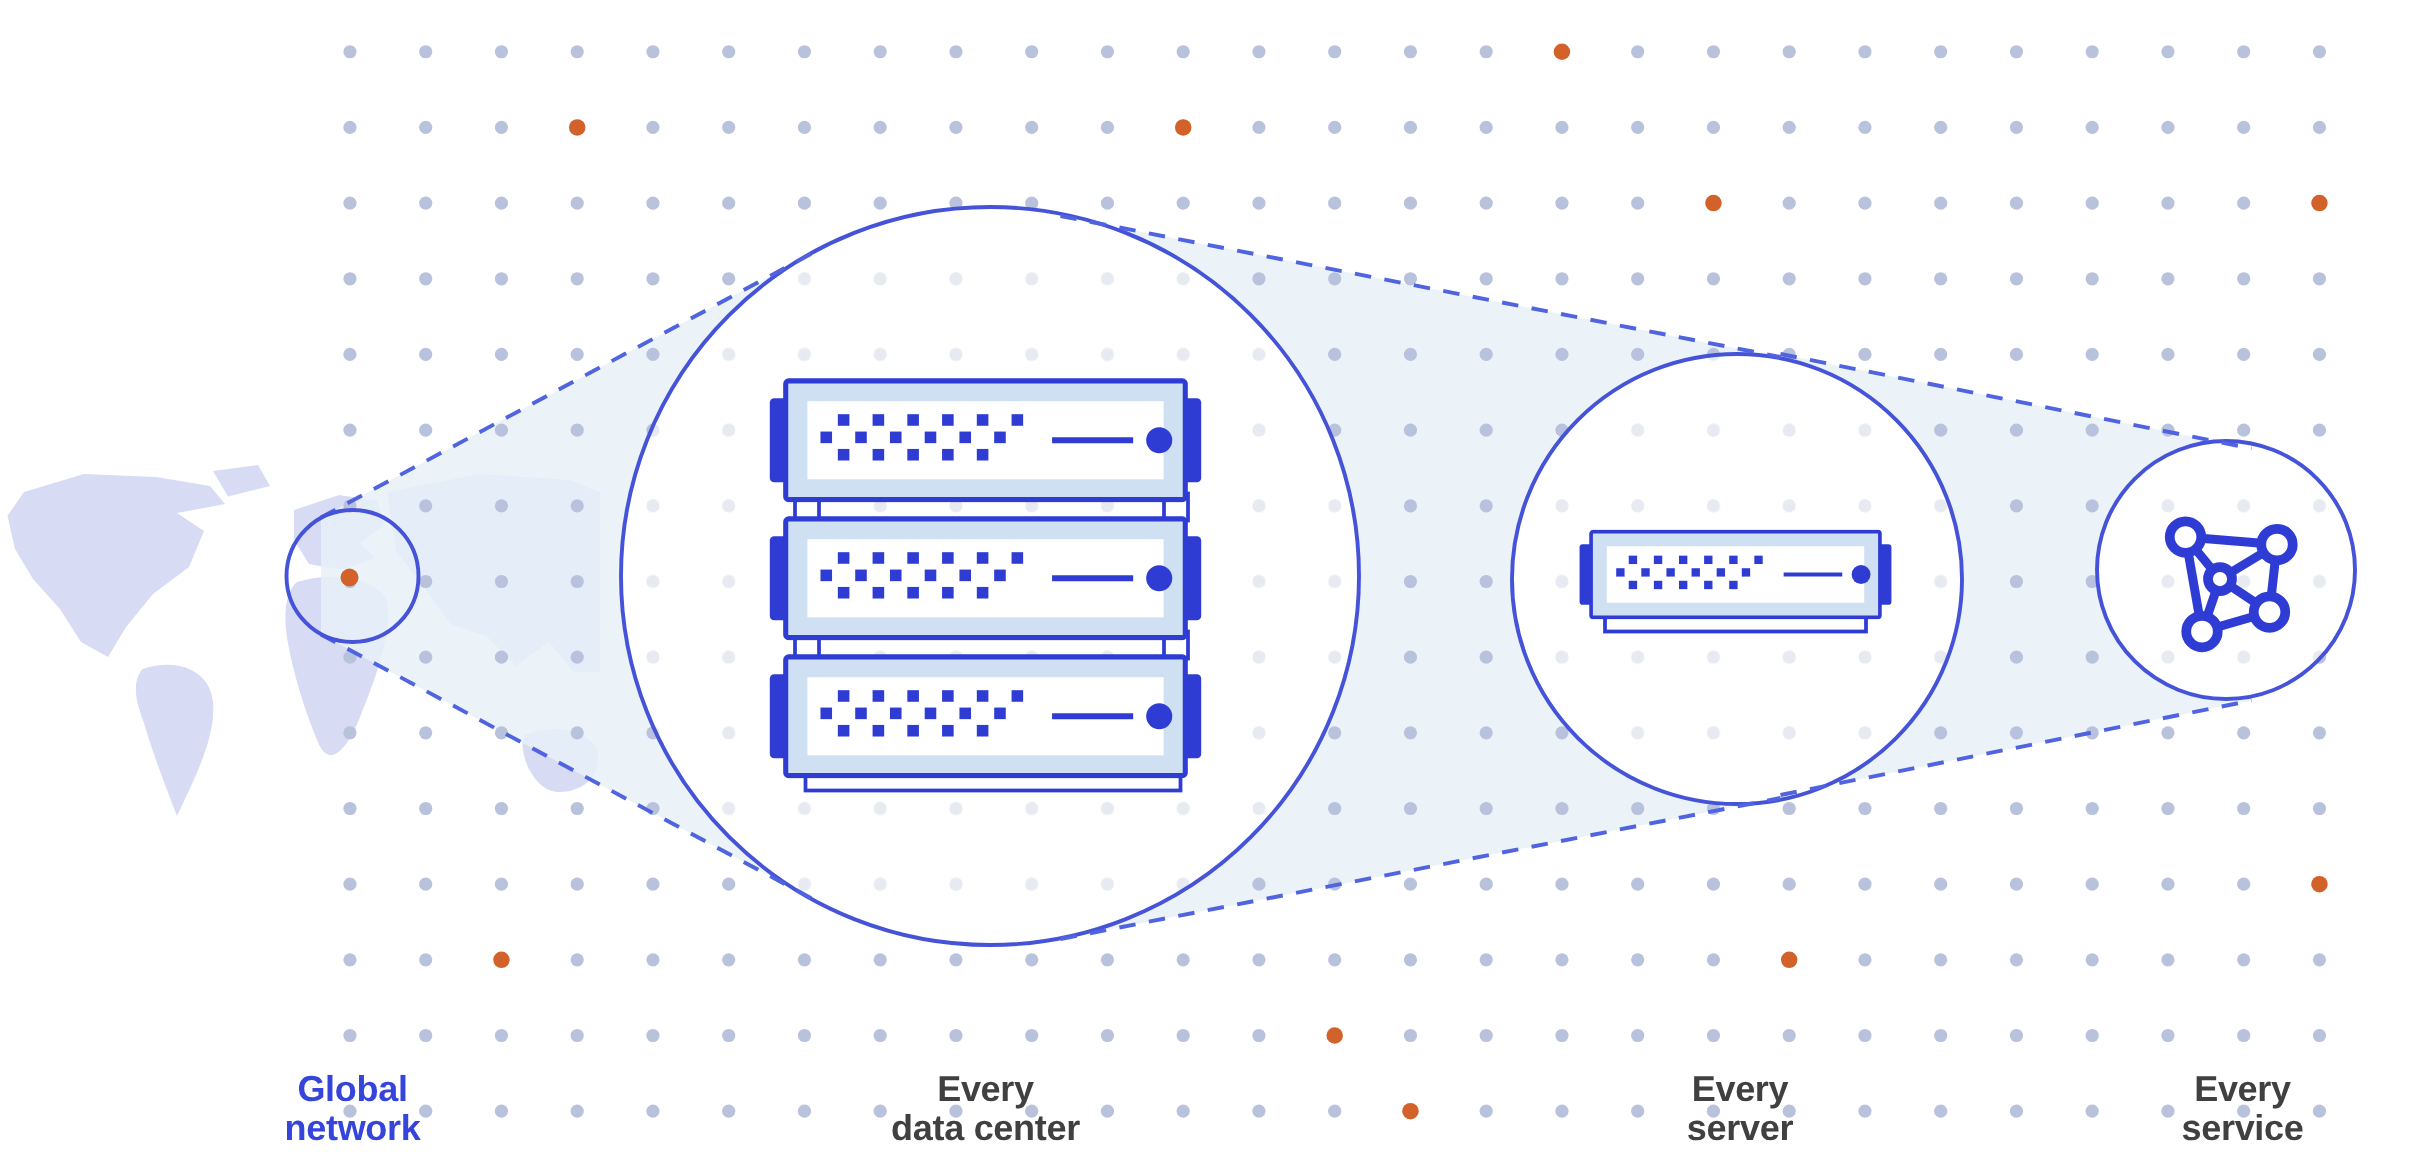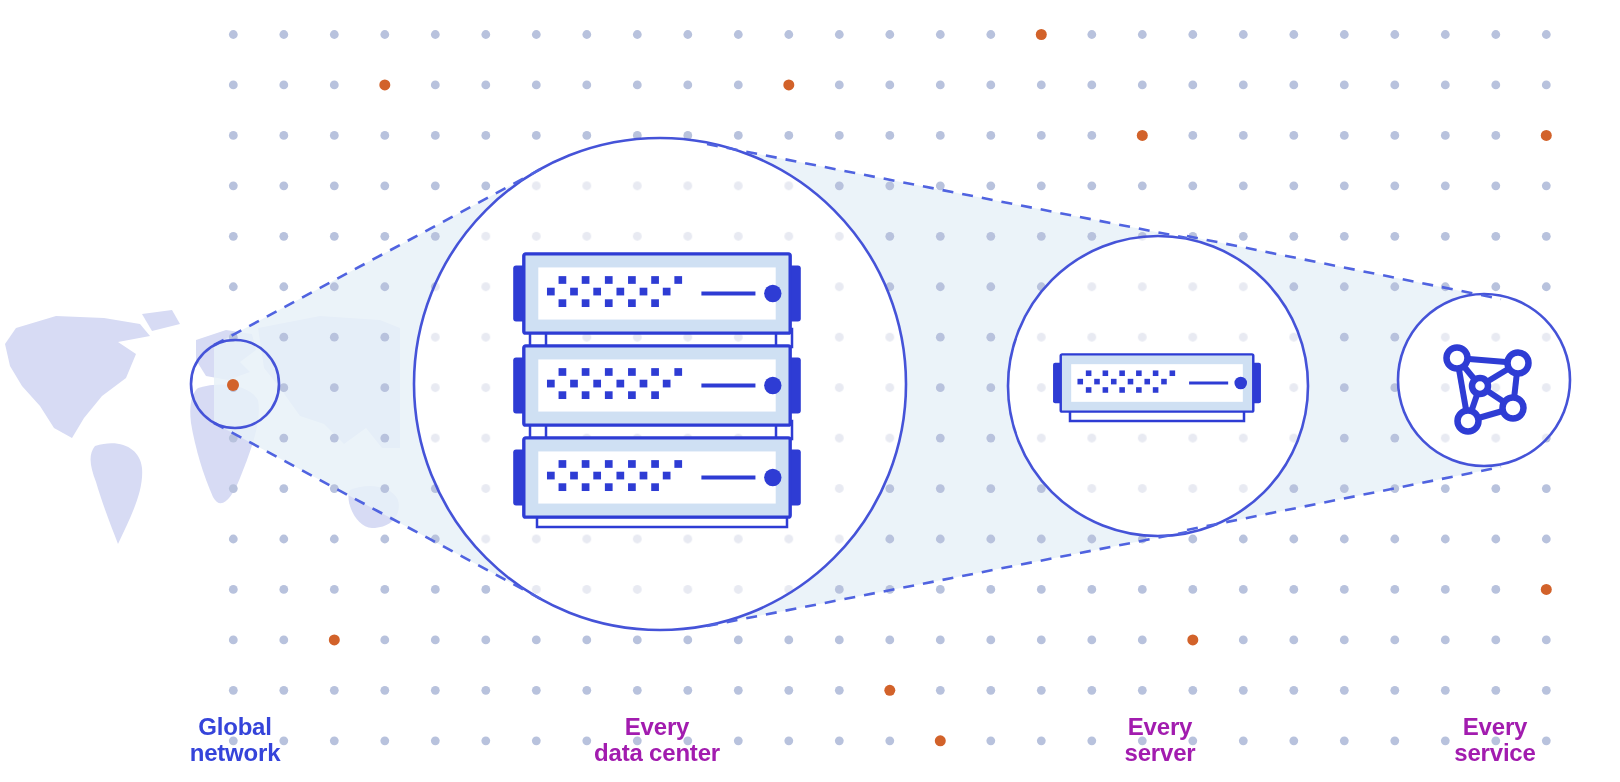--- a/index.html
+++ b/index.html
@@ -4,21 +4,21 @@
 <style>
   html,body{margin:0;padding:0;background:#ffffff;}
   .stage{
     position:relative;width:1591px;height:782px;overflow:hidden;
     background:#ffffff;font-family:"Liberation Sans", sans-serif;margin-top:28px;
   }
   .stage svg{position:absolute;left:0;top:0;}
   .caption{
     position:absolute;top:686px;transform:translateX(-50%);
     font-size:24px;line-height:26px;font-weight:700;letter-spacing:-0.2px;
-    text-align:center;white-space:pre-line;color:#a21caf;
+    text-align:center;white-space:pre-line;color:#404040;
   }
   .caption.blue{color:#3544da;}
   .cap-1{left:235px;}
   .cap-2{left:657px;}
   .cap-3{left:1160px;}
   .cap-4{left:1495px;}
 </style>
 </head>
 <body>
 

